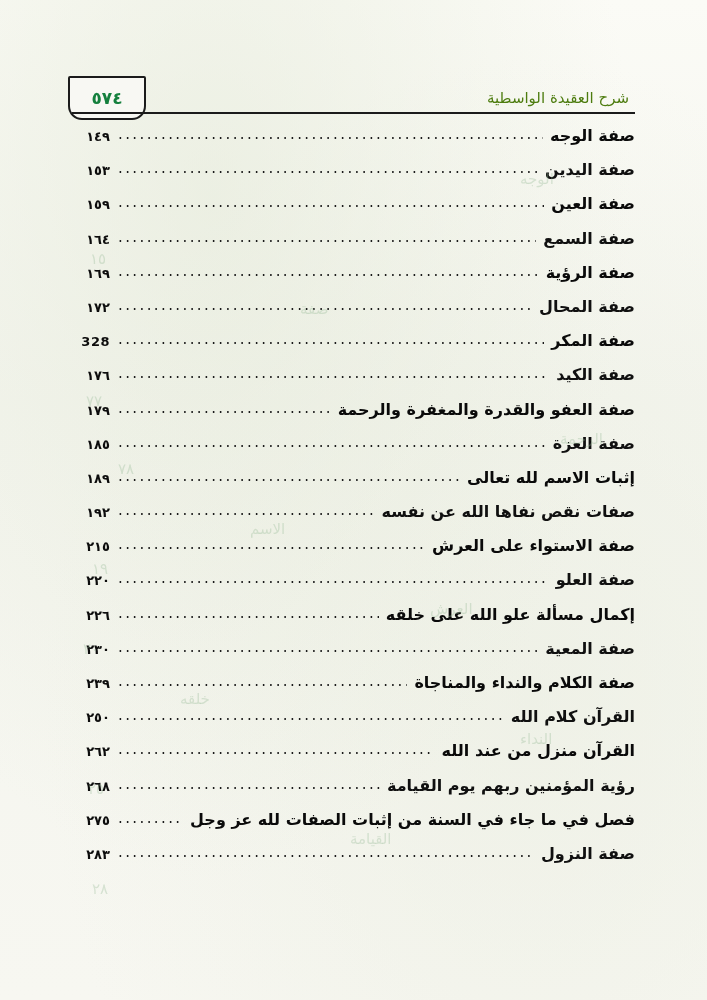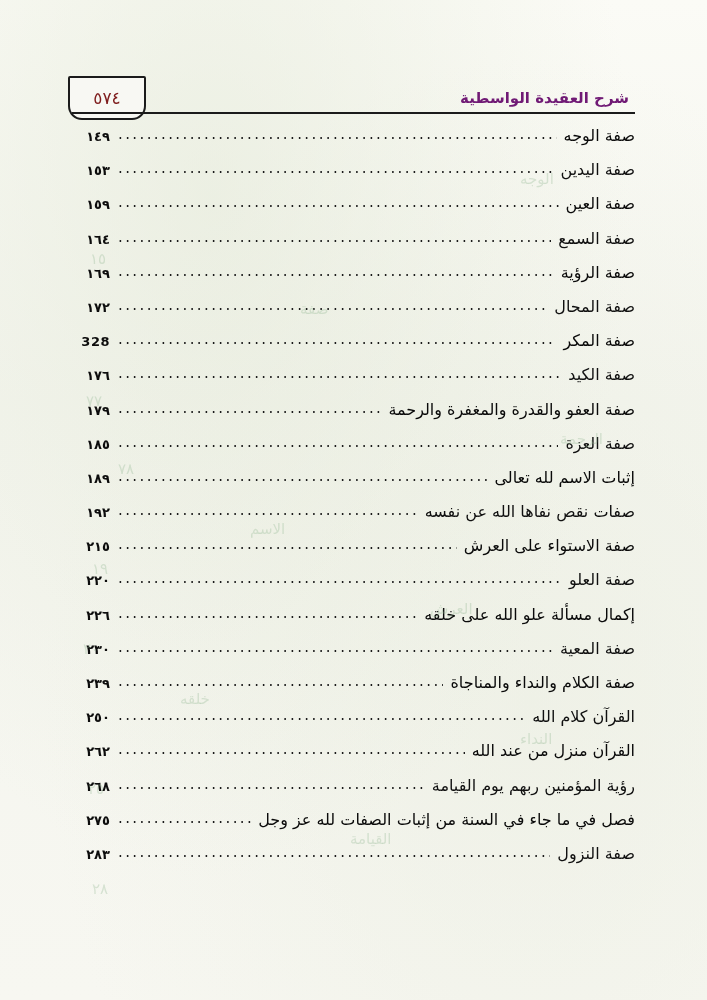--- a/index.html
+++ b/index.html
@@ -66,43 +66,43 @@
     bottom: 0;
     height: 2px;
     background: #1b1b1b;
   }
 
   .header-title {
     position: absolute;
     right: 6px;
     bottom: 7px;
     font-size: 15px;
-    font-weight: bold;
-    color: #701a75;
+    font-weight: normal;
+    color: #4d7c0f;
     letter-spacing: 0px;
   }
 
   .page-number-box {
     position: absolute;
     left: -4px;
     bottom: -6px;
     width: 74px;
     height: 40px;
     border: 2px solid #1b1b1b;
     border-radius: 2px 2px 14px 14px;
     background: #f8f8f3;
     display: flex;
     align-items: center;
     justify-content: center;
   }
 
   .page-number {
     font-size: 17px;
-    font-weight: normal;
-    color: #7f1d1d;
+    font-weight: bold;
+    color: #15803d;
     letter-spacing: 1px;
   }
 
   .toc {
     position: absolute;
     top: 128px;
     right: 72px;
     left: 72px;
   }
 
@@ -111,21 +111,21 @@
     flex-direction: row;
     align-items: baseline;
     height: 34.2px;
     font-size: 16px;
     color: #0c0c0c;
     direction: rtl;
   }
 
   .toc-title {
     white-space: nowrap;
-    font-weight: 400;
+    font-weight: 700;
     line-height: 1;
   }
 
   .toc-dots {
     flex: 1 1 auto;
     overflow: hidden;
     white-space: nowrap;
     margin: 0 7px 0 8px;
     color: #1a1a1a;
     font-size: 15px;

